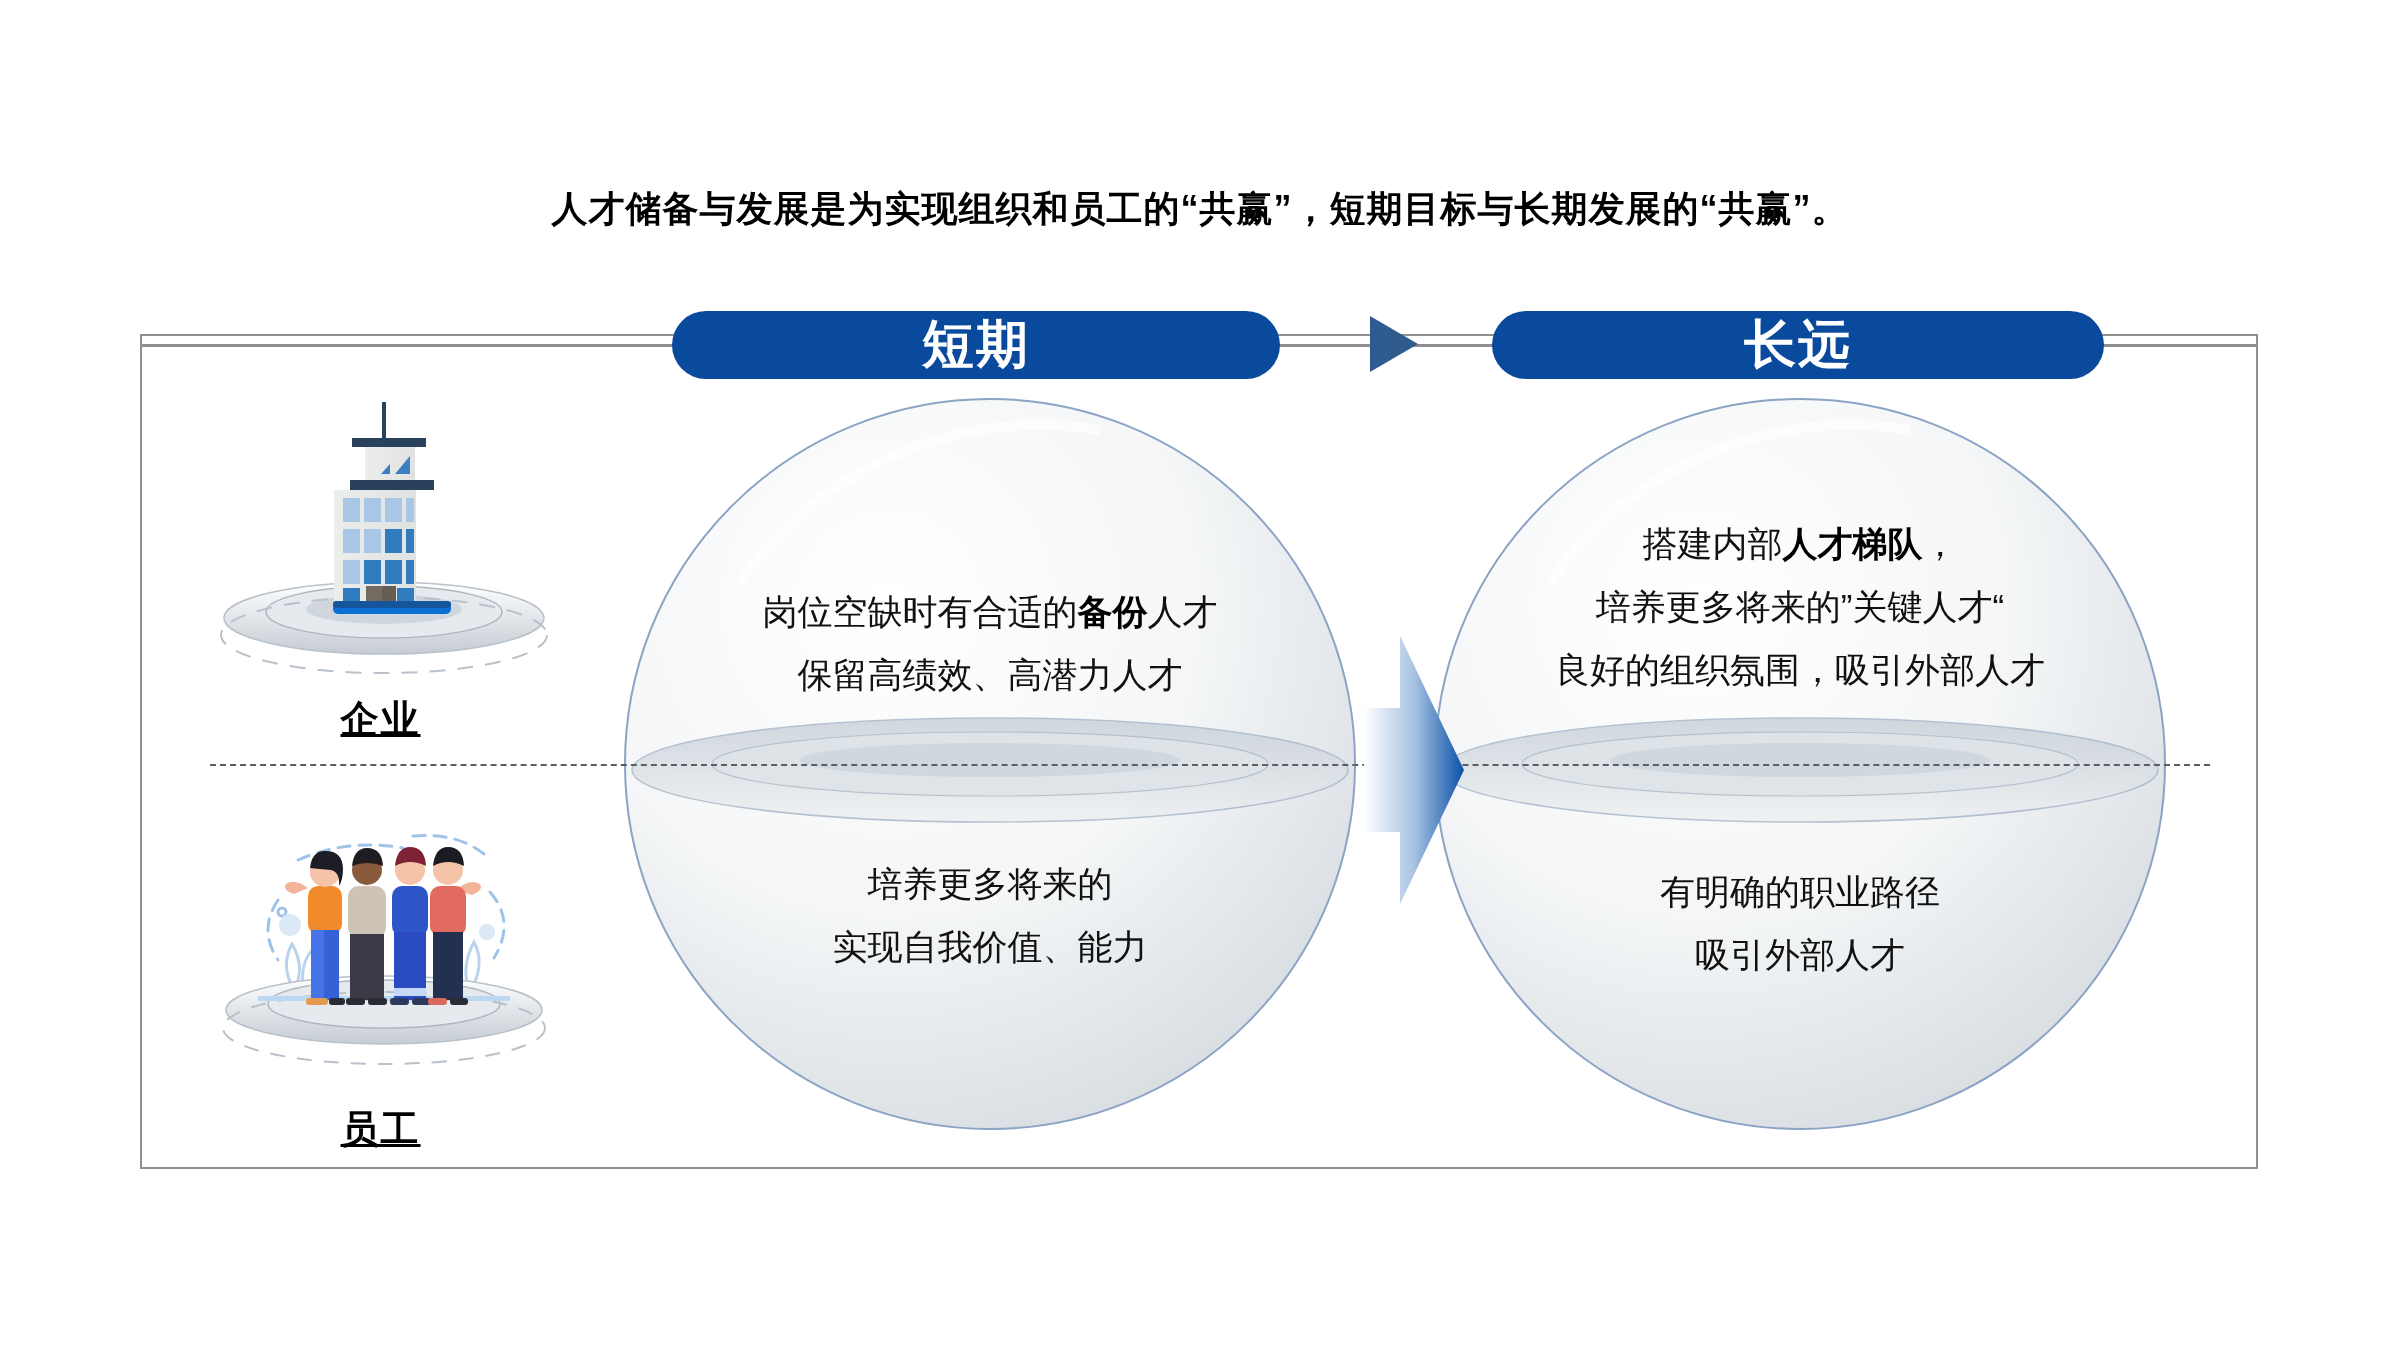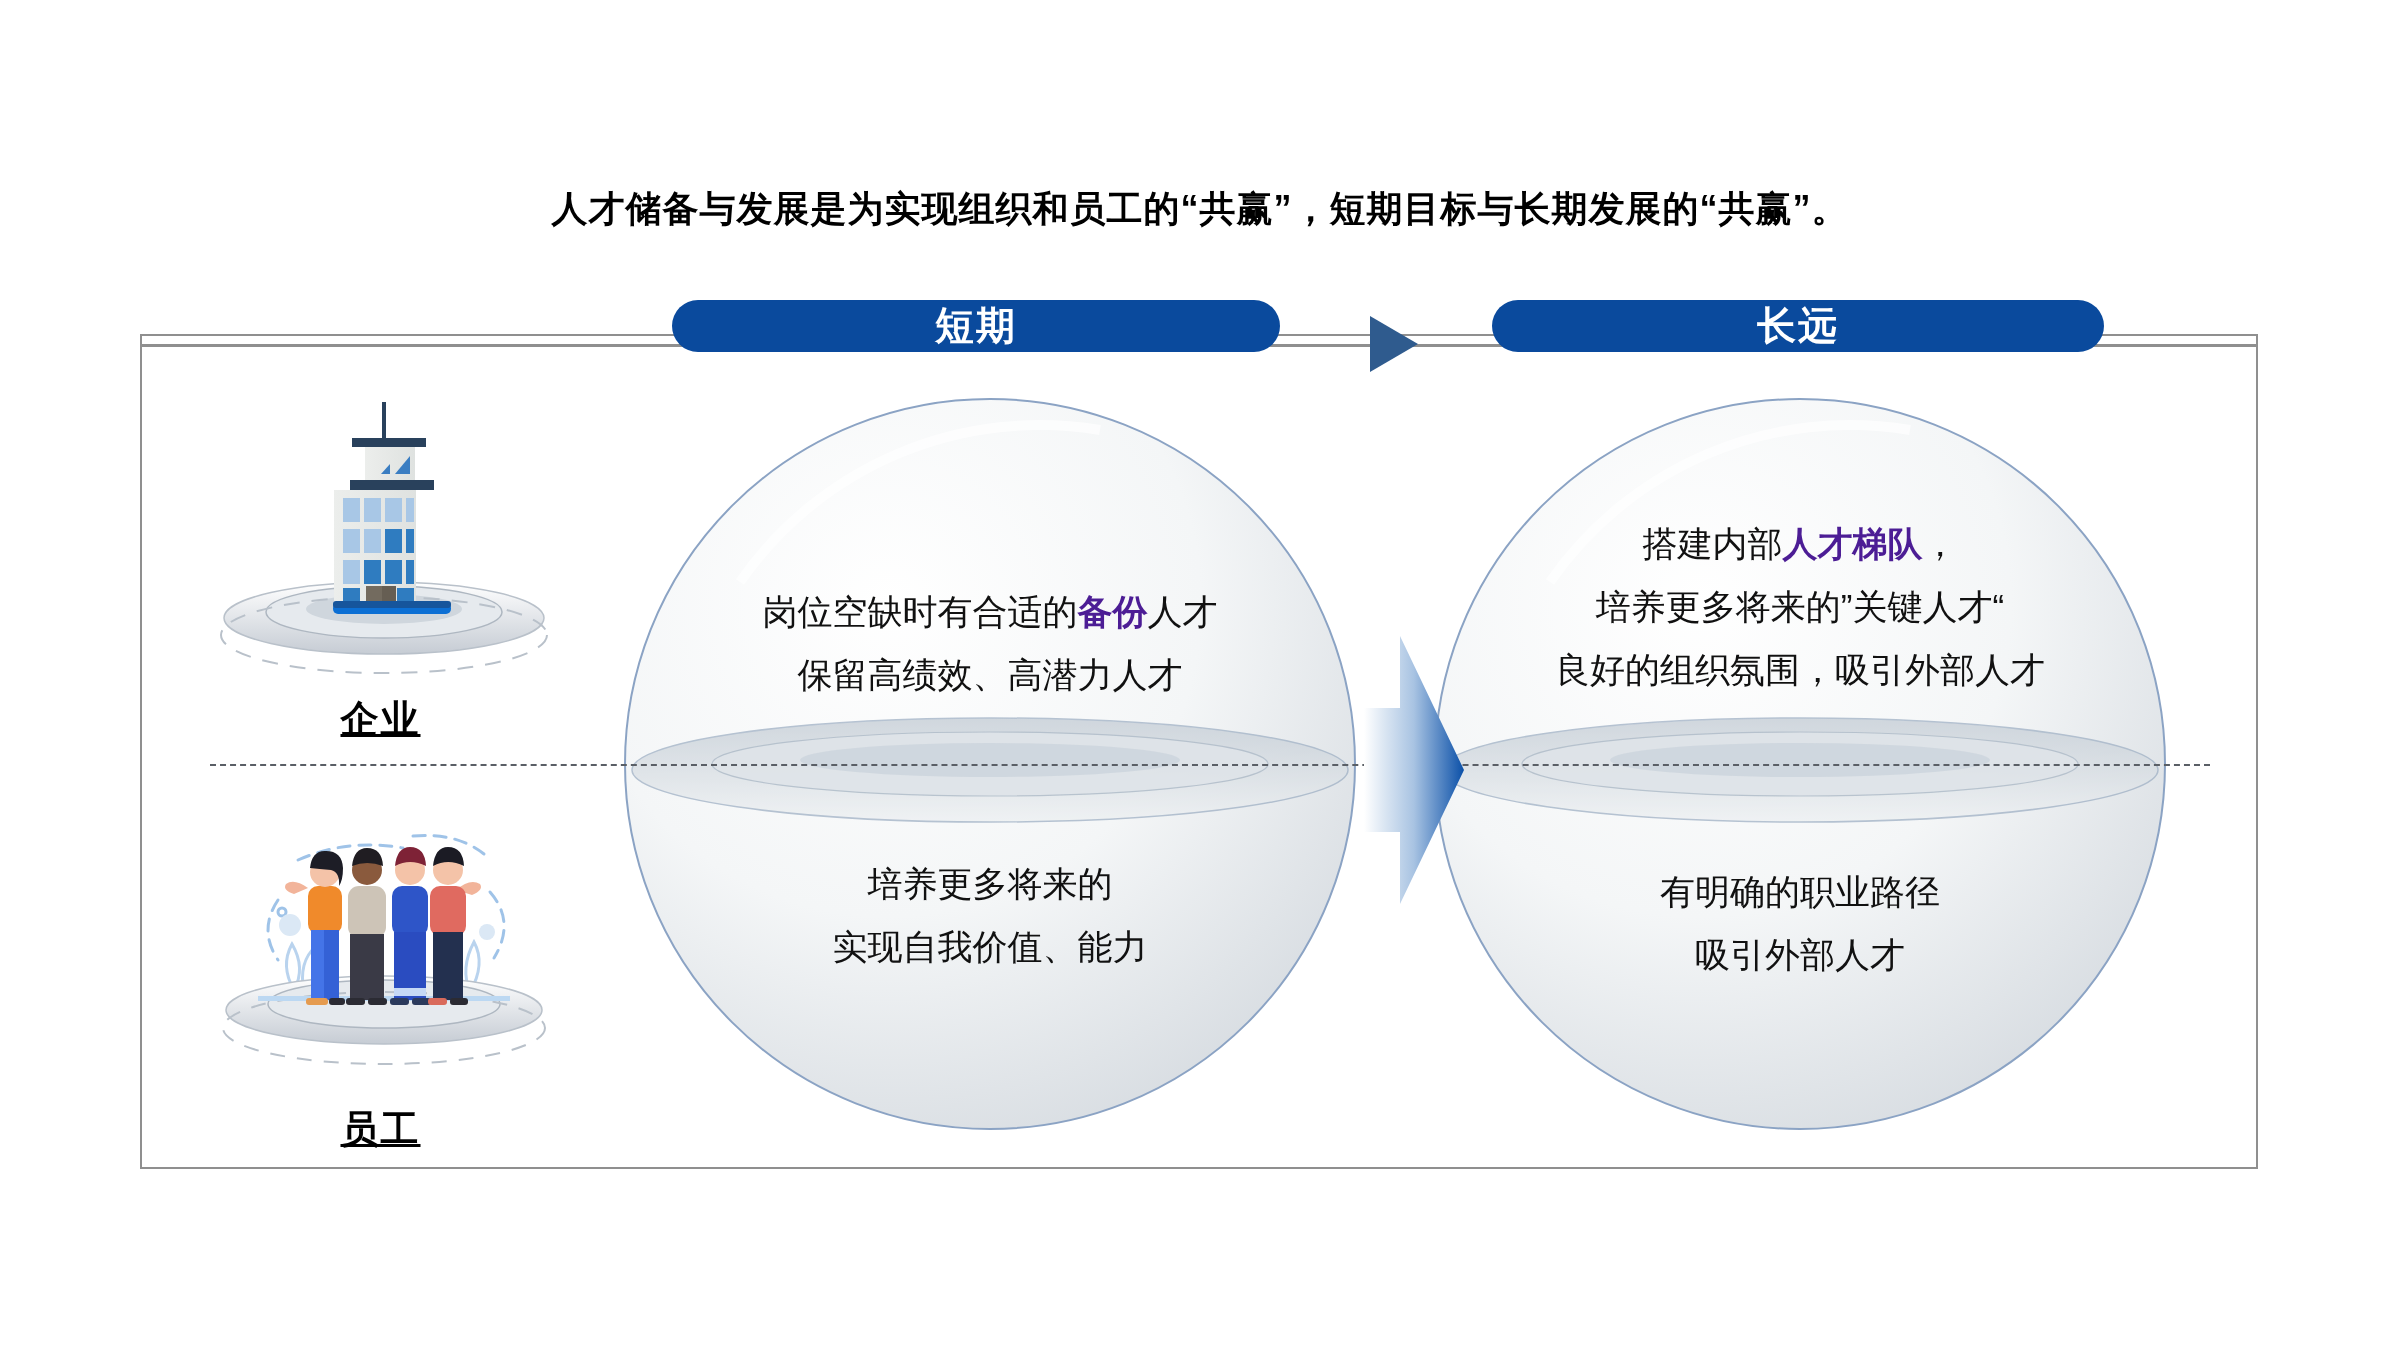--- a/index.html
+++ b/index.html
@@ -52,26 +52,26 @@
     left:1370px; top:316px;
     width:0; height:0;
     border-top:28px solid transparent;
     border-bottom:28px solid transparent;
     border-left:48px solid #2f5b8e;
   }
 
   
   .phase-pill{
     position:absolute;
-    top:300px;
-    height:52px;
+    top:311px;
+    height:68px;
     border-radius:34px;
     background:#0a4a9d;
     color:#ffffff;
-    font-size:39px;
+    font-size:52px;
     font-weight:bold;
     display:flex; align-items:center; justify-content:center;
     letter-spacing:2px;
   }
   #phase-pill-short{ left:672px; width:608px; }
   #phase-pill-long { left:1492px; width:612px; }
 
   
   .role-block{ position:absolute; left:198px; width:365px; text-align:center;text-decoration:underline; }
   #role-enterprise{ top:390px; }
@@ -88,21 +88,21 @@
   #sphere-long { left:1430px; }
   .sphere-svg{ position:absolute; inset:0; width:740px; height:740px; }
 
   .sphere-text{
     position:absolute; left:0; width:740px;
     text-align:center;
     font-size:35px; line-height:1.0;
     color:#111;
   }
   .sphere-text .ln{ display:block; margin:28px 0; white-space:nowrap; }
-  .hl{ color:#4c1d95; font-weight:bold; }
+  .hl{ color:#000000; font-weight:bold; }
 
   #sphere-short .top-text{ top:172px; }
   #sphere-short .bot-text{ top:444px; }
   #sphere-long  .top-text{ top:104px; }
   #sphere-long  .bot-text{ top:452px; }
 
   
   #transition-arrow{
     position:absolute;
     left:1348px; top:630px;

